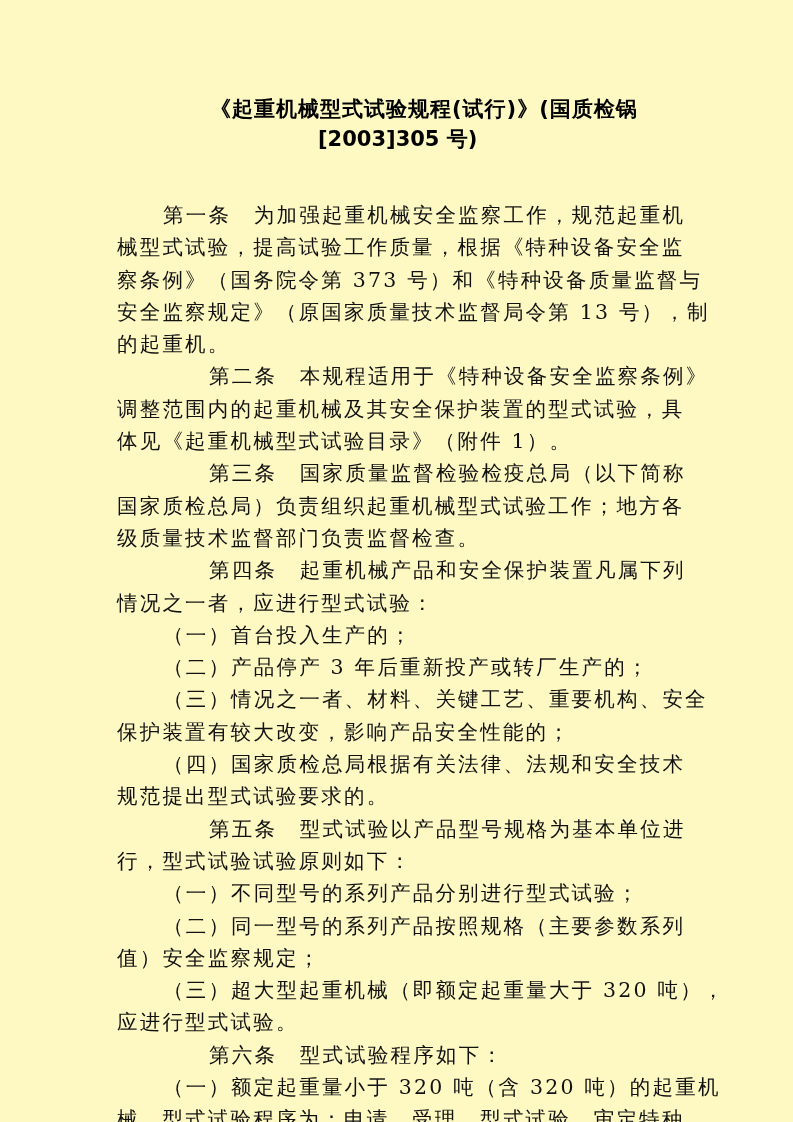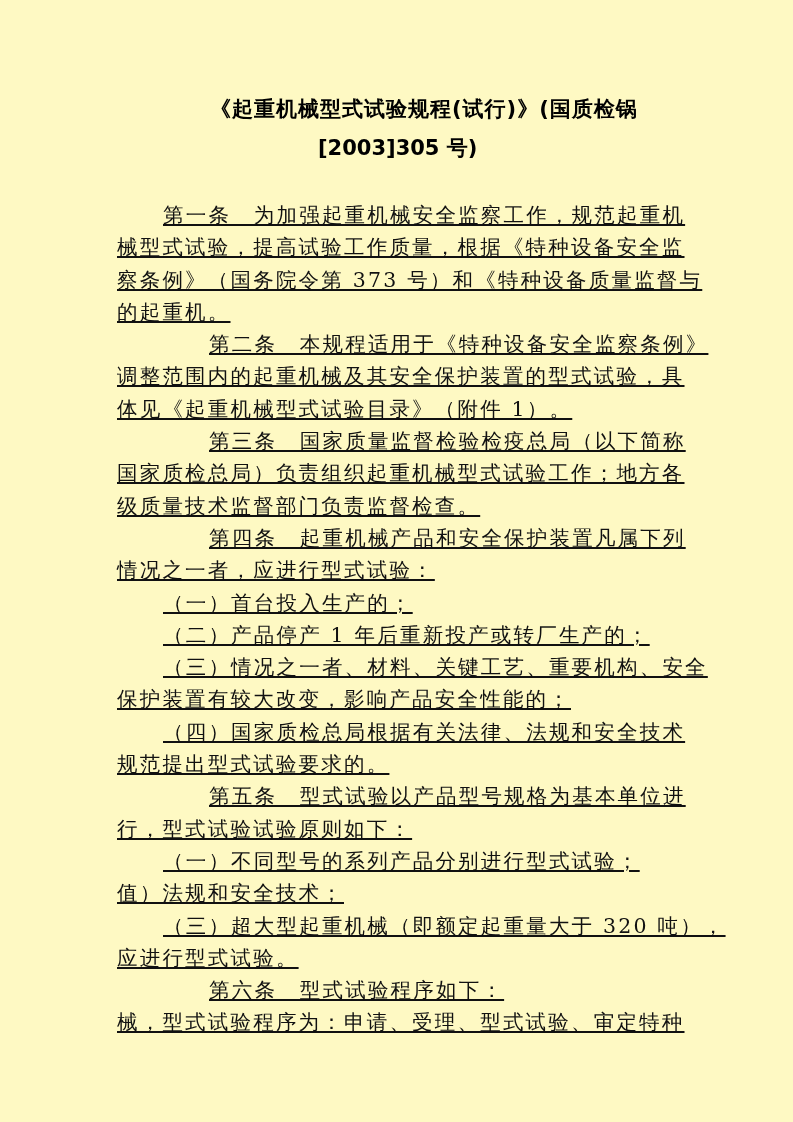--- a/index.html
+++ b/index.html
@@ -4,61 +4,64 @@
 <style>
   html, body { margin: 0; padding: 0; background: #ffffff; }
   body { width: 793px; height: 1122px; position: relative; overflow: hidden; }
   .page { position: absolute; left: 0; top: 0; width: 793px; height: 1122px; background: #fef9c3; padding-left: 36px; }
   .title {
     position: absolute; left: 150px; width: 520px; top: 94px;
     font-family: "DejaVu Sans", "Liberation Sans", sans-serif;
     font-size: 21px; font-weight: bold; color: #000; line-height: 30px;
   }
   .title .l1 { display: block; padding-left: 60px; letter-spacing: 1px; }
-  .title .l2 { display: block; padding-left: 168px; margin-top: 9px; }
+  .title .l2 { display: block; padding-left: 168px; }
   .body {
     position: absolute; left: 117px; top: 199px; width: 546px;
     font-family: "DejaVu Serif", "Liberation Serif", serif;
     font-size: 20.5px; line-height: 32.3px; color: #111;
     letter-spacing: 2.2px;
   }
-  .line { display: block; white-space: nowrap; height: 32.3px; text-decoration: underline; }
+  .line { display: block; white-space: nowrap; height: 32.3px; }
   .ind1 { padding-left: 46px; }
   .ind2 { padding-left: 92px; }
   .ind-item { padding-left: 46px; }
 </style>
 </head>
 <body>
 
 <div class="page">
   <div class="title">
     <span class="l1">《起重机械型式试验规程(试行)》(国质检锅</span>
     <span class="l2">[2003]305 号)</span>
   </div>
   <div class="body" id="body">
       <span class="line ind1">第一条　为加强起重机械安全监察工作，规范起重机</span>
       <span class="line">械型式试验，提高试验工作质量，根据《特种设备安全监</span>
       <span class="line">察条例》（国务院令第 373 号）和《特种设备质量监督与</span>
+      <span class="line">安全监察规定》（原国家质量技术监督局令第 13 号），制</span>
       <span class="line">的起重机。</span>
       <span class="line ind2">第二条　本规程适用于《特种设备安全监察条例》</span>
       <span class="line">调整范围内的起重机械及其安全保护装置的型式试验，具</span>
       <span class="line">体见《起重机械型式试验目录》（附件 1）。</span>
       <span class="line ind2">第三条　国家质量监督检验检疫总局（以下简称</span>
       <span class="line">国家质检总局）负责组织起重机械型式试验工作；地方各</span>
       <span class="line">级质量技术监督部门负责监督检查。</span>
       <span class="line ind2">第四条　起重机械产品和安全保护装置凡属下列</span>
       <span class="line">情况之一者，应进行型式试验：</span>
       <span class="line ind-item">（一）首台投入生产的；</span>
-      <span class="line ind-item">（二）产品停产 1 年后重新投产或转厂生产的；</span>
+      <span class="line ind-item">（二）产品停产 3 年后重新投产或转厂生产的；</span>
       <span class="line ind-item">（三）情况之一者、材料、关键工艺、重要机构、安全</span>
       <span class="line">保护装置有较大改变，影响产品安全性能的；</span>
       <span class="line ind-item">（四）国家质检总局根据有关法律、法规和安全技术</span>
       <span class="line">规范提出型式试验要求的。</span>
       <span class="line ind2">第五条　型式试验以产品型号规格为基本单位进</span>
       <span class="line">行，型式试验试验原则如下：</span>
       <span class="line ind-item">（一）不同型号的系列产品分别进行型式试验；</span>
-      <span class="line">值）法规和安全技术；</span>
+      <span class="line ind-item">（二）同一型号的系列产品按照规格（主要参数系列</span>
+      <span class="line">值）安全监察规定；</span>
       <span class="line ind-item">（三）超大型起重机械（即额定起重量大于 320 吨），</span>
       <span class="line">应进行型式试验。</span>
       <span class="line ind2">第六条　型式试验程序如下：</span>
+      <span class="line ind-item">（一）额定起重量小于 320 吨（含 320 吨）的起重机</span>
       <span class="line">械，型式试验程序为：申请、受理、型式试验、审定特种</span>
     </div>
 </div>
 
 </body></html>

